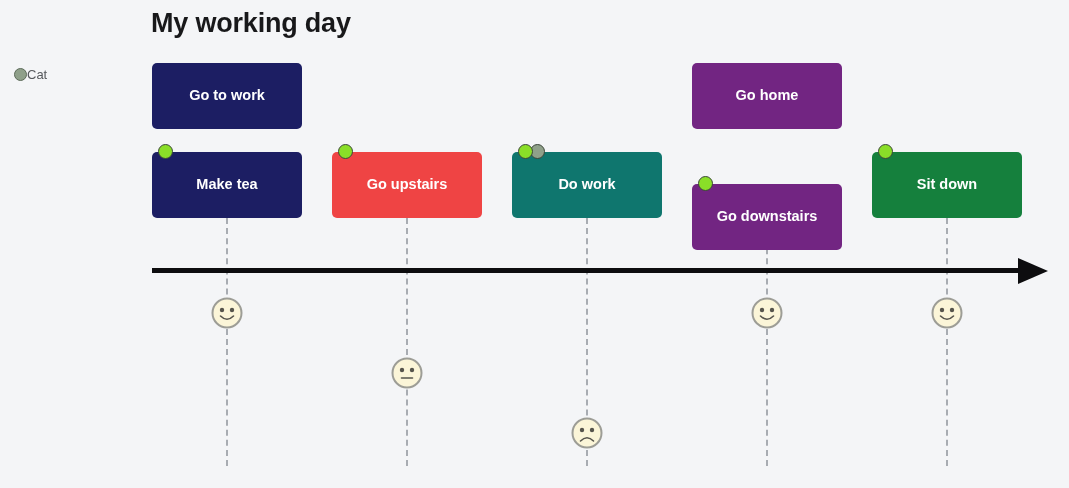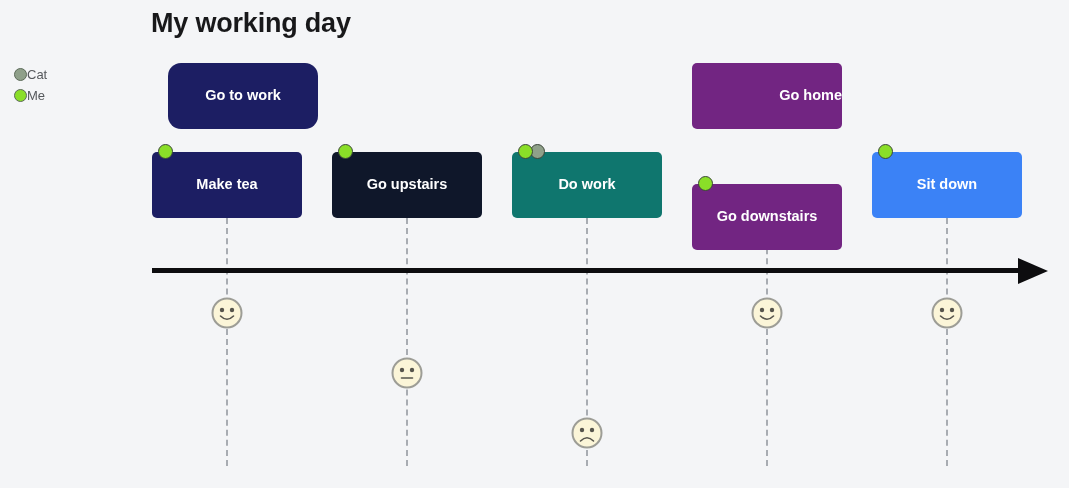--- a/index.html
+++ b/index.html
@@ -126,59 +126,55 @@
 
 <div id="stage">
 
   <div class="page-title">My working day</div>
 
   <div class="legend" id="legend-root">
       <div class="legend-row">
         <span class="legend-swatch" style="background: rgb(143, 160, 138);"></span>
         <span class="legend-label">Cat</span>
       </div>
-      <div class="legend-row">
-        <span class="legend-swatch" style="background: rgb(138, 222, 40);"></span>
-        <span class="legend-label">Me</span>
-      </div>
     </div>
 
   <div id="connector-layer">
       <div class="connector" style="left: 226px; top: 218px; height: 248px;"></div>
       <div class="connector" style="left: 406px; top: 218px; height: 248px;"></div>
       <div class="connector" style="left: 586px; top: 218px; height: 248px;"></div>
       <div class="connector" style="left: 766px; top: 218px; height: 248px;"></div>
       <div class="connector" style="left: 946px; top: 218px; height: 248px;"></div>
     </div>
 
   <div id="task-layer">
-      <div class="task-box" style="left: 168px; top: 63px; background: rgb(28, 30, 99); border-radius: 13px;">
+      <div class="task-box" style="left: 152px; top: 63px; background: rgb(28, 30, 99);">
         <span class="task-label">Go to work</span>
       </div>
-      <div class="task-box" style="left: 692px; top: 63px; background: rgb(114, 37, 130); justify-content: flex-end;">
+      <div class="task-box" style="left: 692px; top: 63px; background: rgb(114, 37, 130);">
         <span class="task-label">Go home</span>
       </div>
       <div class="task-box" style="left: 152px; top: 152px; background: rgb(28, 30, 99);">
         <span class="task-label">Make tea</span>
         <span class="owner-dot" style="background: rgb(138, 222, 40); left: 6px; z-index: 10;"></span>
       </div>
-      <div class="task-box" style="left: 332px; top: 152px; background: #0f172a;">
+      <div class="task-box" style="left: 332px; top: 152px; background: #ef4444;">
         <span class="task-label">Go upstairs</span>
         <span class="owner-dot" style="background: rgb(138, 222, 40); left: 6px; z-index: 10;"></span>
       </div>
       <div class="task-box" style="left: 512px; top: 152px; background: #0f766e;">
         <span class="task-label">Do work</span>
         <span class="owner-dot" style="background: rgb(138, 222, 40); left: 6px; z-index: 10;"></span>
         <span class="owner-dot" style="background: rgb(143, 160, 138); left: 18px; z-index: 9;"></span>
       </div>
       <div class="task-box" style="left: 692px; top: 152px; background: rgb(114, 37, 130); margin-top: 32px;">
         <span class="task-label">Go downstairs</span>
         <span class="owner-dot" style="background: rgb(138, 222, 40); left: 6px; z-index: 10;"></span>
       </div>
-      <div class="task-box" style="left: 872px; top: 152px; background: #3b82f6;">
+      <div class="task-box" style="left: 872px; top: 152px; background: #15803d;">
         <span class="task-label">Sit down</span>
         <span class="owner-dot" style="background: rgb(138, 222, 40); left: 6px; z-index: 10;"></span>
       </div>
     </div>
 
   <div class="axis-line"></div>
   <div class="axis-arrow"></div>
 
   <div id="mood-layer">
       <div class="mood-face" style="left: 211px; top: 297px;"><svg viewBox="0 0 32 32" width="32" height="32">

